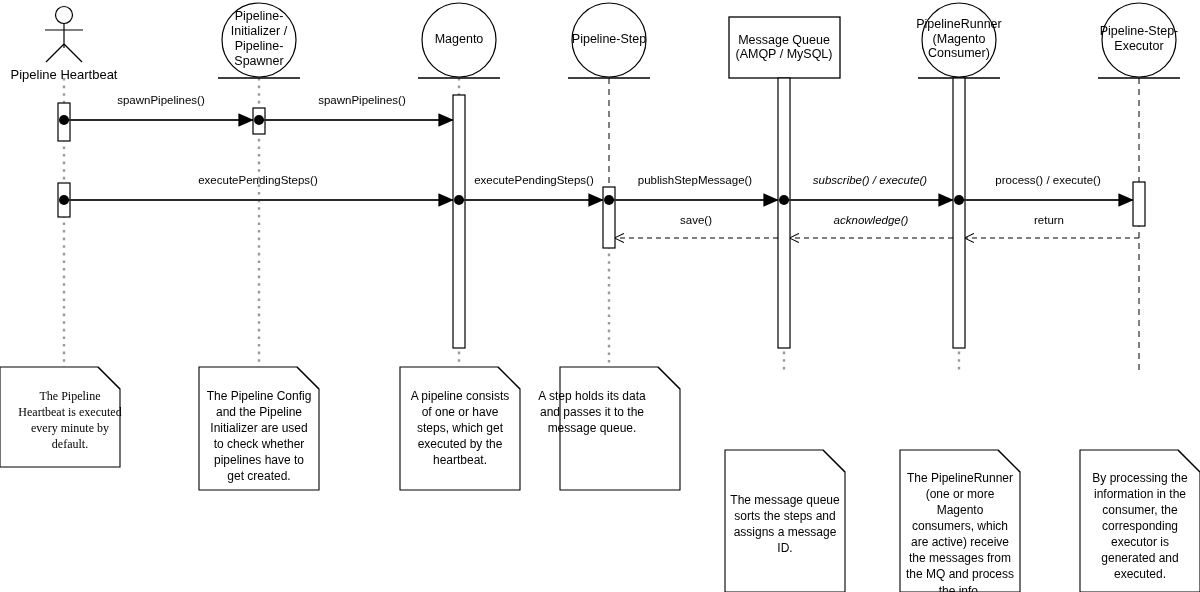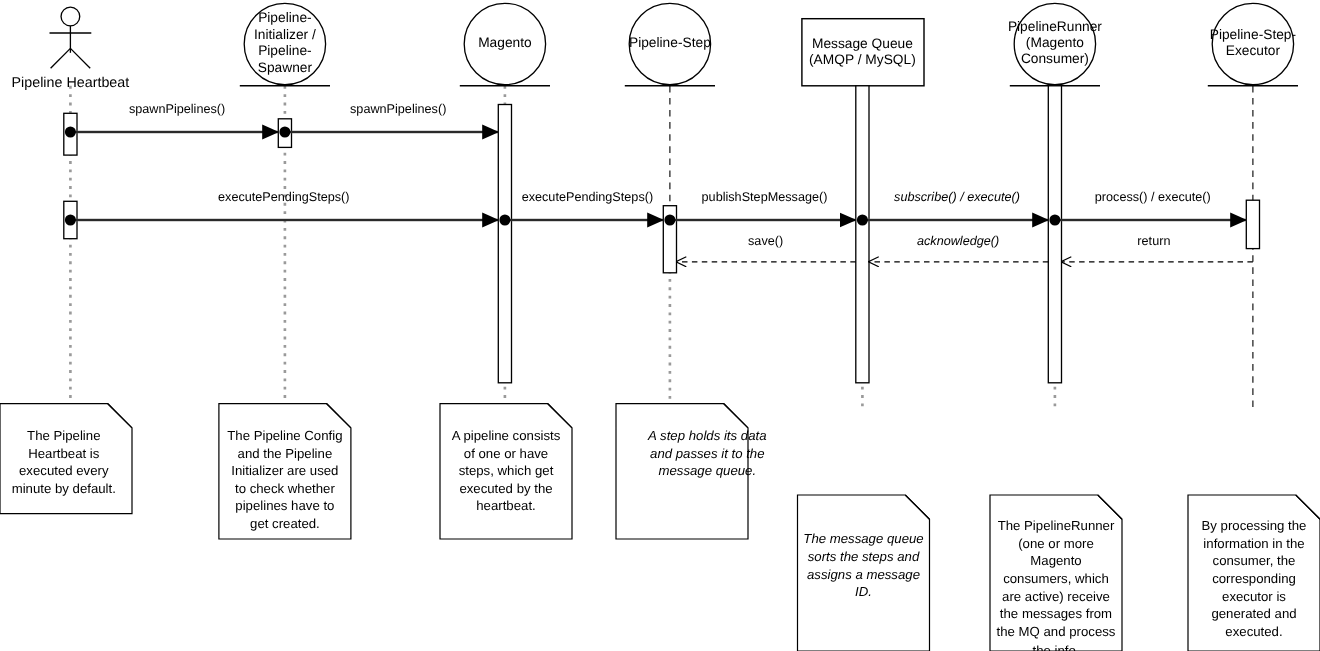--- a/index.html
+++ b/index.html
@@ -161,21 +161,21 @@
       <div class="lbl msg-label" style="left: 21px; top: 94px; width: 280px;">spawnPipelines()</div>
       <div class="lbl msg-label" style="left: 222px; top: 94px; width: 280px;">spawnPipelines()</div>
       <div class="lbl msg-label" style="left: 118px; top: 174px; width: 280px;">executePendingSteps()</div>
       <div class="lbl msg-label" style="left: 394px; top: 174px; width: 280px;">executePendingSteps()</div>
       <div class="lbl msg-label" style="left: 555px; top: 174px; width: 280px;">publishStepMessage()</div>
       <div class="lbl msg-label" style="left: 730px; top: 174px; width: 280px; font-style: italic;">subscribe() / execute()</div>
       <div class="lbl msg-label" style="left: 908px; top: 174px; width: 280px;">process() / execute()</div>
       <div class="lbl msg-label" style="left: 556px; top: 214px; width: 280px;">save()</div>
       <div class="lbl msg-label" style="left: 731px; top: 214px; width: 280px; font-style: italic;">acknowledge()</div>
       <div class="lbl msg-label" style="left: 909px; top: 214px; width: 280px;">return</div>
-      <div class="lbl note-text" style="left: 3px; top: 388px; width: 110px;">The Pipeline Heartbeat is executed every minute by default.</div>
+      <div class="lbl note-text" style="left: 15px; top: 388px; width: 110px; font-family: Liberation Serif, serif;">The Pipeline Heartbeat is executed every minute by default.</div>
       <div class="lbl note-text" style="left: 204px; top: 388px; width: 110px;">The Pipeline Config and the Pipeline Initializer are used to check whether pipelines have to get created.</div>
       <div class="lbl note-text" style="left: 405px; top: 388px; width: 110px;">A pipeline consists of one or have steps, which get executed by the heartbeat.</div>
-      <div class="lbl note-text" style="left: 588px; top: 388px; width: 110px; font-style: italic;">A step holds its data and passes it to the message queue.</div>
-      <div class="lbl note-text" style="left: 730px; top: 482px; width: 110px; font-style: italic;">The message queue sorts the steps and assigns a message ID.</div>
+      <div class="lbl note-text" style="left: 537px; top: 388px; width: 110px;">A step holds its data and passes it to the message queue.</div>
+      <div class="lbl note-text" style="left: 730px; top: 492px; width: 110px;">The message queue sorts the steps and assigns a message ID.</div>
       <div class="lbl note-text" style="left: 905px; top: 470px; width: 110px;">The PipelineRunner (one or more Magento consumers, which are active) receive the messages from the MQ and process the info.</div>
       <div class="lbl note-text" style="left: 1085px; top: 470px; width: 110px;">By processing the information in the consumer, the corresponding executor is generated and executed.</div>
     </div>
 </div>
 
 </body></html>

